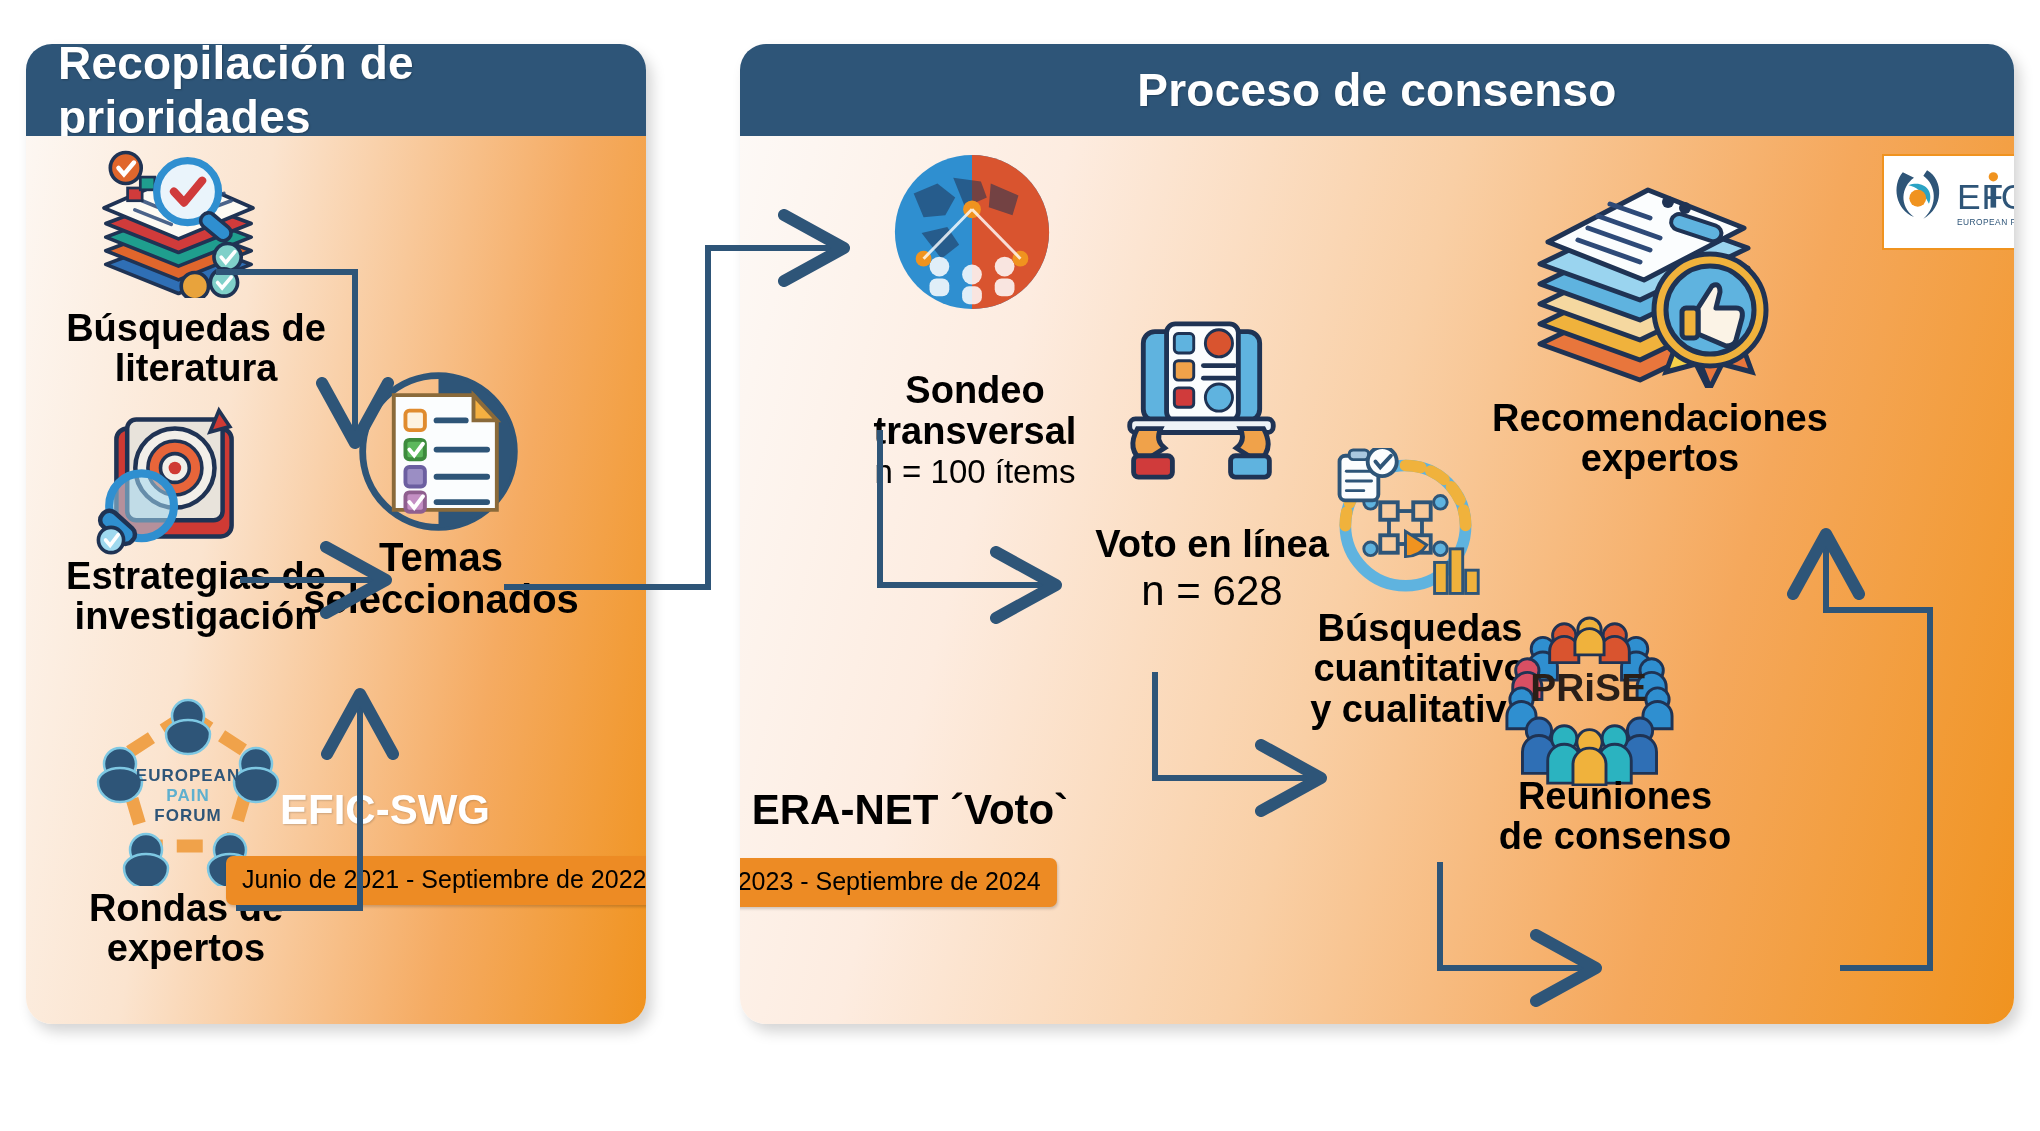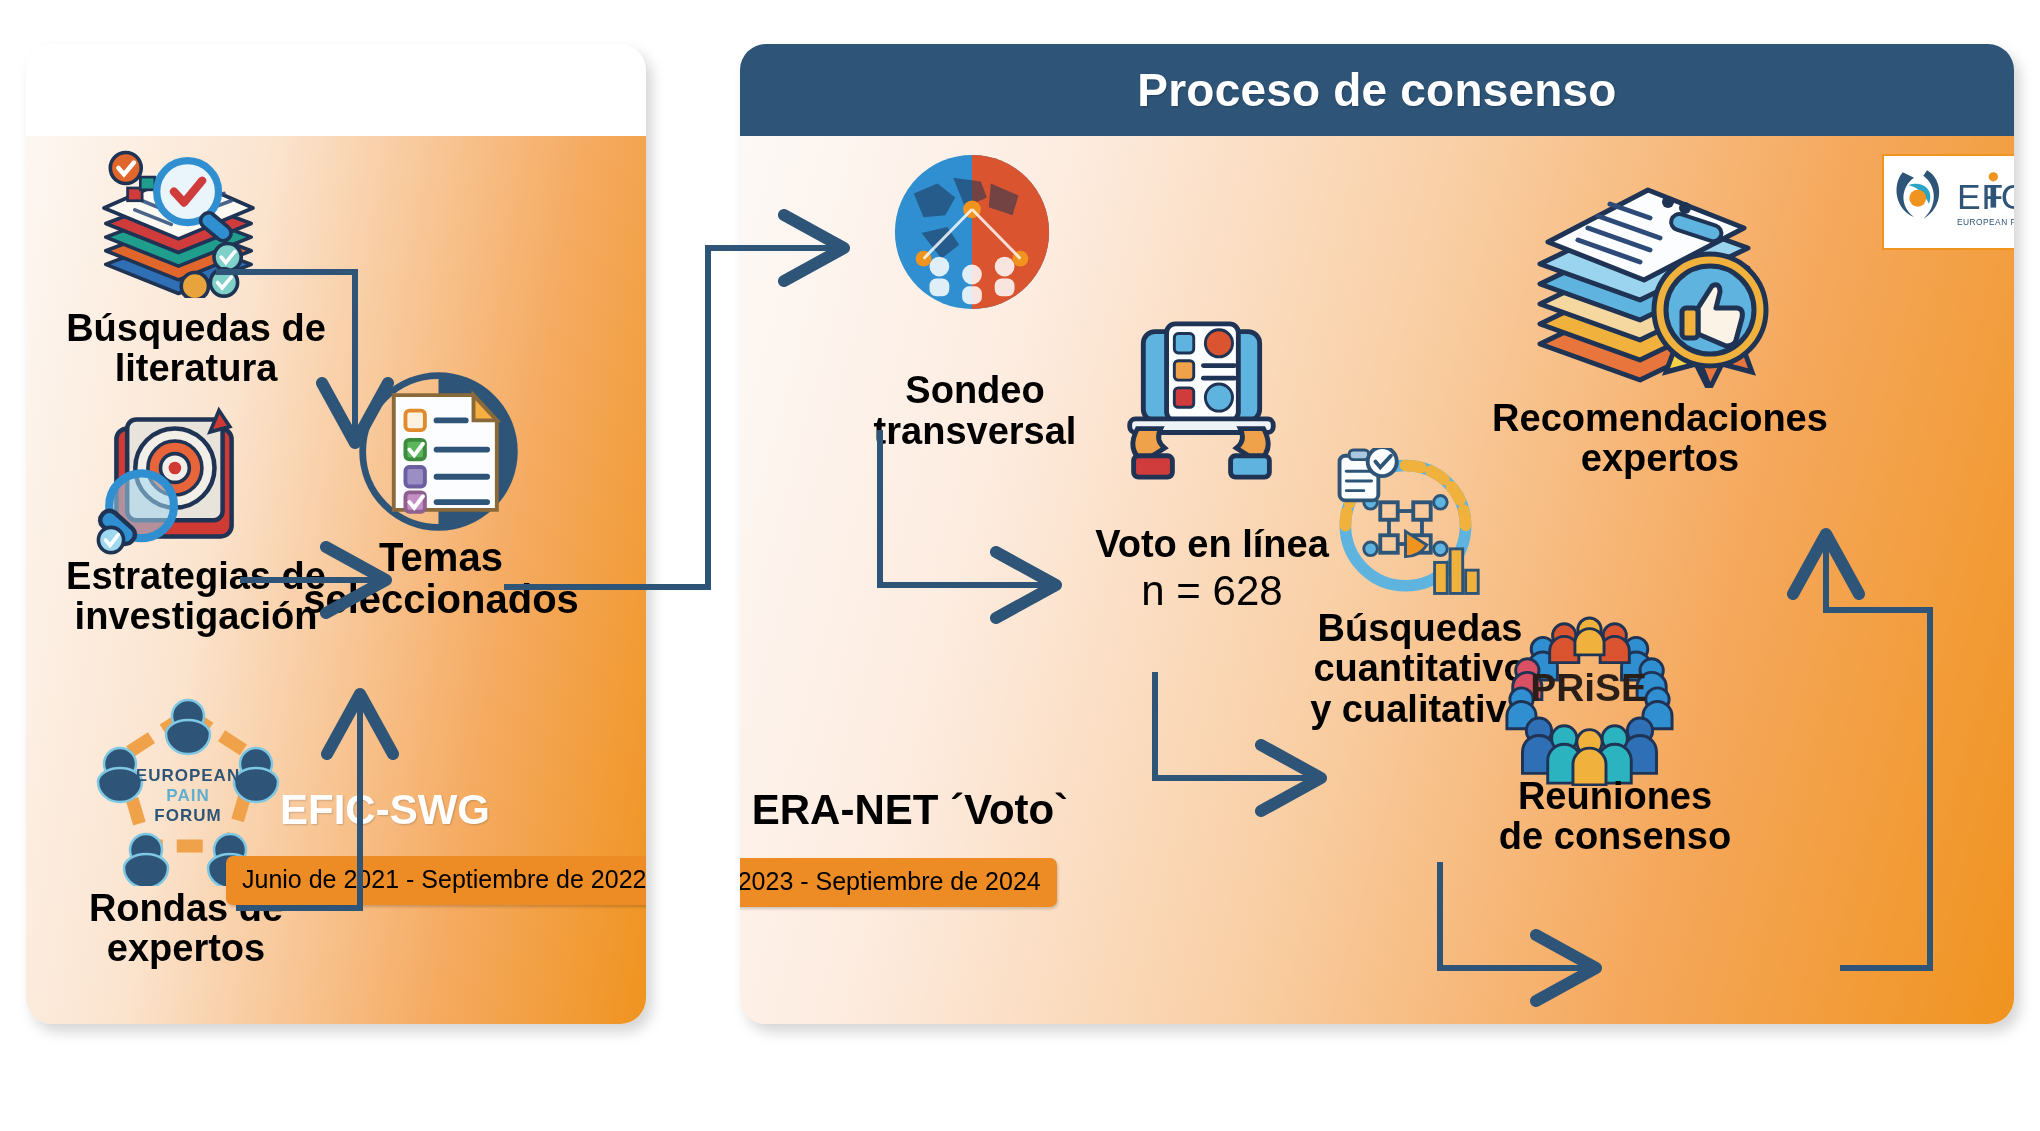--- a/index.html
+++ b/index.html
@@ -53,20 +53,23 @@
   
   #efic-logo{position:absolute;background:#ffffff;border:2px solid #f0931f;
      display:flex;align-items:center;justify-content:center;}
 </style>
 </head>
 <body>
 
 <div class="stage">
 
   <div class="panel" id="panel-left">
+    <div class="panel-header">
+      <span class="ttl">Recopilación de prioridades</span>
+    </div>
     <div class="panel-body">
 
       <div class="ico" style="left:60px;top:12px;width:185px;height:150px;">
         <svg viewBox="0 0 200 165">
           <g stroke="#1f3354" stroke-width="4" stroke-linejoin="round">
             <path d="M20 128 L100 160 L180 128 L100 98 Z" fill="#2f6fb5"></path>
             <path d="M20 113 L100 145 L180 113 L100 83 Z" fill="#e0662c"></path>
             <path d="M20 98 L100 130 L180 98 L100 68 Z" fill="#1f9e8e"></path>
             <path d="M20 83 L100 115 L180 83 L100 53 Z" fill="#d03b3b"></path>
             <path d="M18 66 L100 100 L182 66 L100 30 Z" fill="#fdfaf3"></path>
@@ -223,20 +226,21 @@
           </g>
           <g stroke="#ffffff" stroke-width="3" opacity=".8">
             <line x1="36" y1="112" x2="85" y2="62"></line>
             <line x1="134" y1="112" x2="85" y2="62"></line>
           </g>
         </svg>
       </div>
       <div class="lab" style="left:90px;top:194px;width:290px;font-size:38px;">
         <span>Sondeo
 transversal</span>
+        <span class="sub" style="font-size:33px;margin-top:4px;">n = 100 ítems</span>
       </div>
 
       <div class="ico" style="left:376px;top:184px;width:170px;height:160px;">
         <svg viewBox="0 0 175 165">
           <rect x="28" y="12" width="120" height="92" rx="12" fill="#5fb3df" stroke="#1f3354" stroke-width="5"></rect>
           <rect x="52" y="4" width="74" height="100" rx="9" fill="#fbfdfe" stroke="#1f3354" stroke-width="5"></rect>
           <rect x="60" y="14" width="20" height="20" rx="4" fill="#5fb3df" stroke="#1f3354" stroke-width="3"></rect>
           <rect x="60" y="42" width="20" height="20" rx="4" fill="#f0a24a" stroke="#1f3354" stroke-width="3"></rect>
           <rect x="60" y="70" width="20" height="20" rx="4" fill="#d03b3b" stroke="#1f3354" stroke-width="3"></rect>
           <circle cx="106" cy="24" r="14" fill="#d9542f" stroke="#1f3354" stroke-width="3"></circle>

